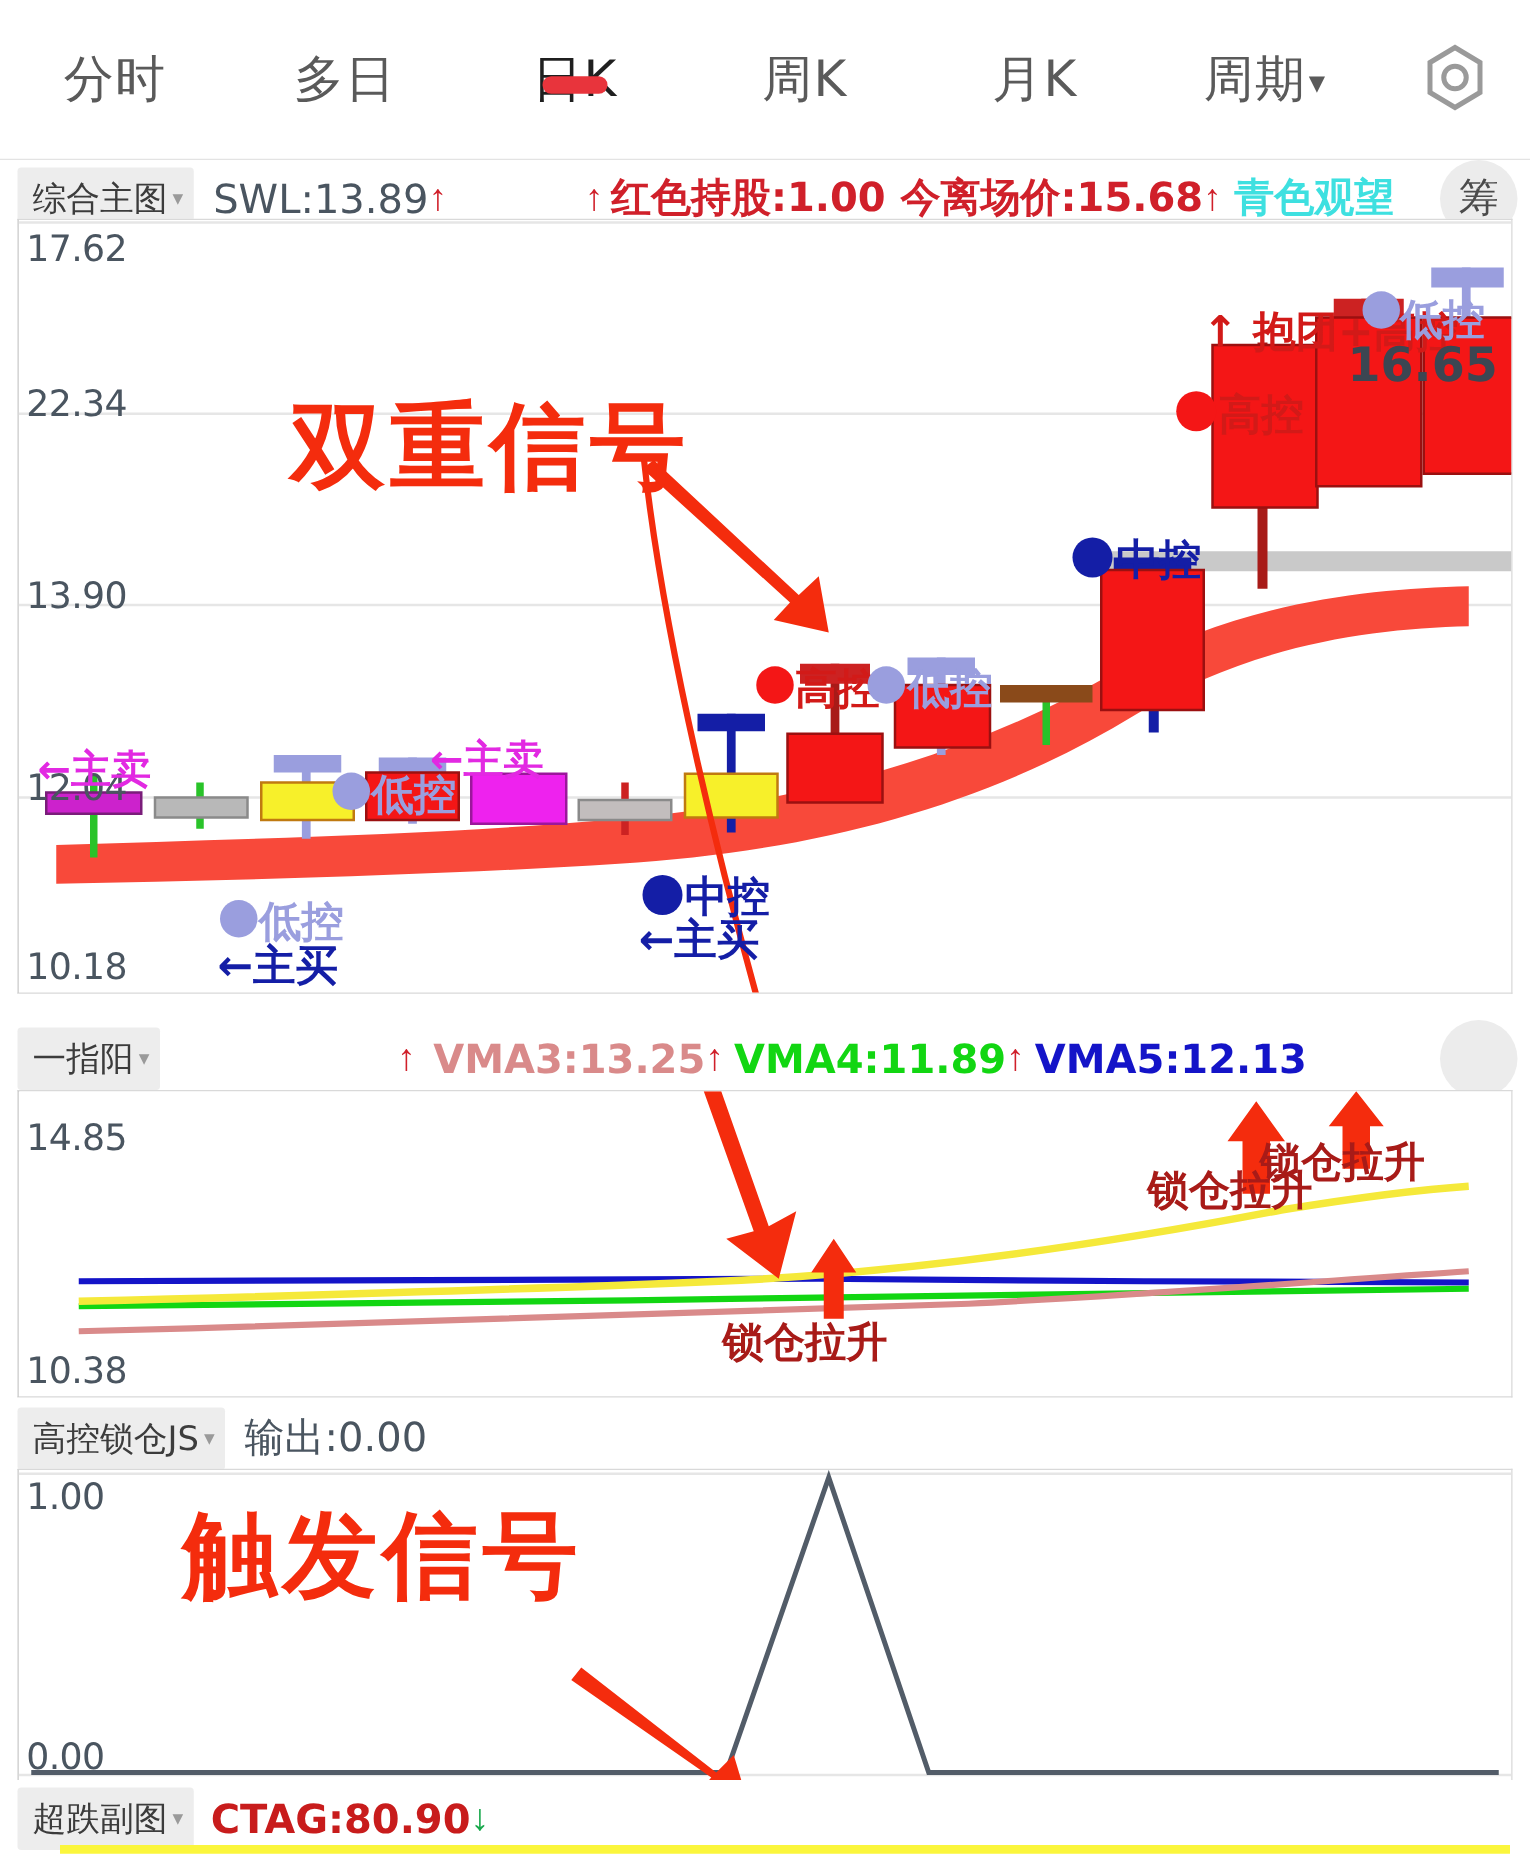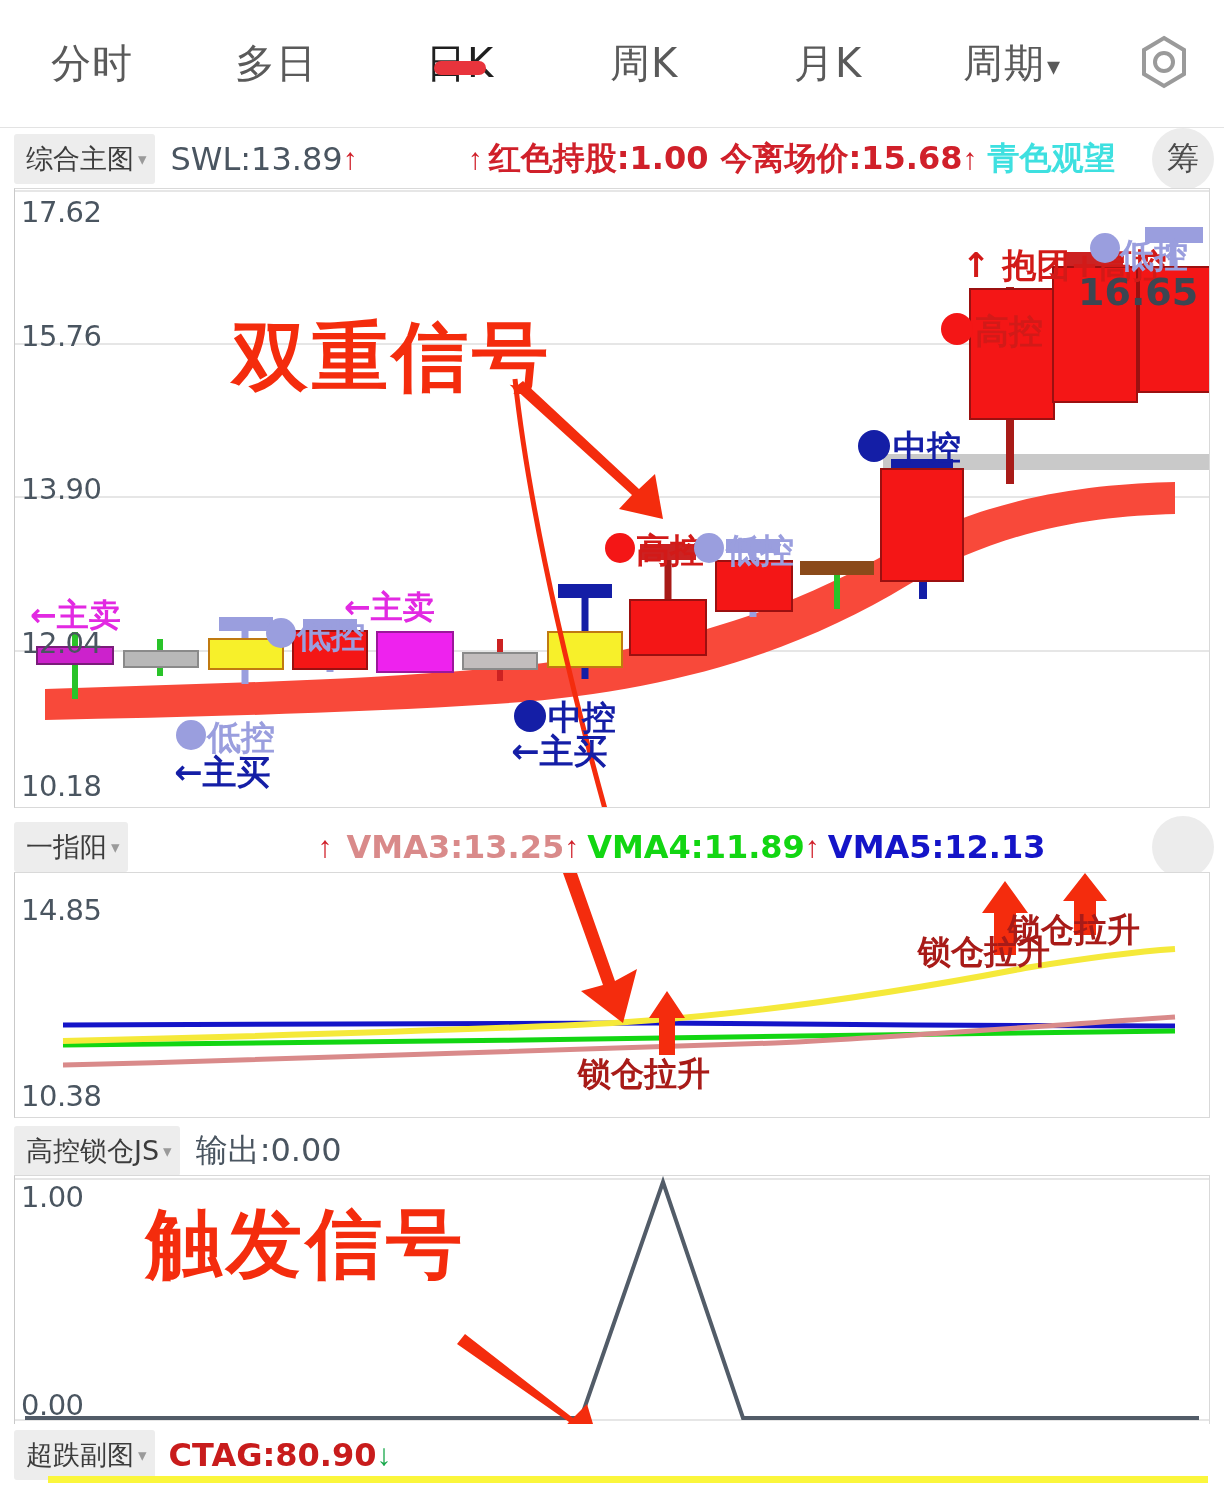--- a/index.html
+++ b/index.html
@@ -130,21 +130,21 @@
     <span class="arrowup" style="margin-left:110px;">↑</span>
     <span class="hdrtxt up" style="margin-left:6px;">红色持股:1.00</span>
     <span class="hdrtxt up" style="margin-left:12px;">今离场价:15.68</span>
       <span class="arrowup">↑</span>
     <span class="hdrtxt" style="color:#3ee0e0;margin-left:10px;font-weight:700;">青色观望</span>
     <div class="rightbtn" style="right:10px;top:0;">
       <span>筹</span>
     </div>
   </div>
 
-  <div class="pane" style="top:188px; width:1196px; height:620px;">
+  <div class="pane" style="top:175px; width:1196px; height:620px;">
     <svg width="1194" height="618" viewBox="0 0 1194 618">
 
       <line x1="0" y1="2" x2="1194" y2="2" stroke="#e6e6e6" stroke-width="2"></line>
       <line x1="0" y1="155" x2="1194" y2="155" stroke="#e6e6e6" stroke-width="2"></line>
       <line x1="0" y1="308" x2="1194" y2="308" stroke="#e6e6e6" stroke-width="2"></line>
       <line x1="0" y1="462" x2="1194" y2="462" stroke="#e6e6e6" stroke-width="2"></line>
 
       <rect x="868" y="265" width="326" height="16" fill="#c9c9c9"></rect>
 
       <path d="M 30,500 C 180,495 330,492 470,480 C 620,468 760,430 880,360 C 980,305 1080,295 1160,293
@@ -226,21 +226,21 @@
         <rect x="1130" y="38" width="58" height="16" fill="#9a9ede"></rect>
         <rect x="1124" y="78" width="82" height="125" fill="#f41616" stroke="#9b1010" stroke-width="2"></rect>
       </g>
 
       <path d="M 500,190 C 515,330 560,520 610,690" fill="none" stroke="#f42c0d" stroke-width="5"></path>
 
       <path d="M 508,192 L 624,300 L 640,285 L 648,330 L 604,320 L 617,306 L 499,199 Z" fill="#f42c0d"></path>
     </svg>
 
     <span class="axlabel" style="left:6px;  top:6px;">17.62</span>
-    <span class="axlabel" style="left:6px;  top:130px;">15.76</span>
+    <span class="axlabel" style="left:6px;  top:130px;">22.34</span>
     <span class="axlabel" style="left:6px;  top:283px;">13.90</span>
     <span class="axlabel" style="left:6px;  top:437px;">12.04</span>
     <span class="axlabel" style="left:6px;  top:580px;">10.18</span>
   </div>
 
   <div class="anno anno-red" style="left:962px; top:243px;">↑ 抱团+高控</div>
 
   <div class="anno anno-big" style="left:232px; top:307px;">双重信号</div>
   <div class="dot dot-lblue" style="left:1090px; top:233px; width:30px; height:30px;"></div>
   <div class="anno anno-lblue" style="left:1120px; top:233px;">低控</div>

